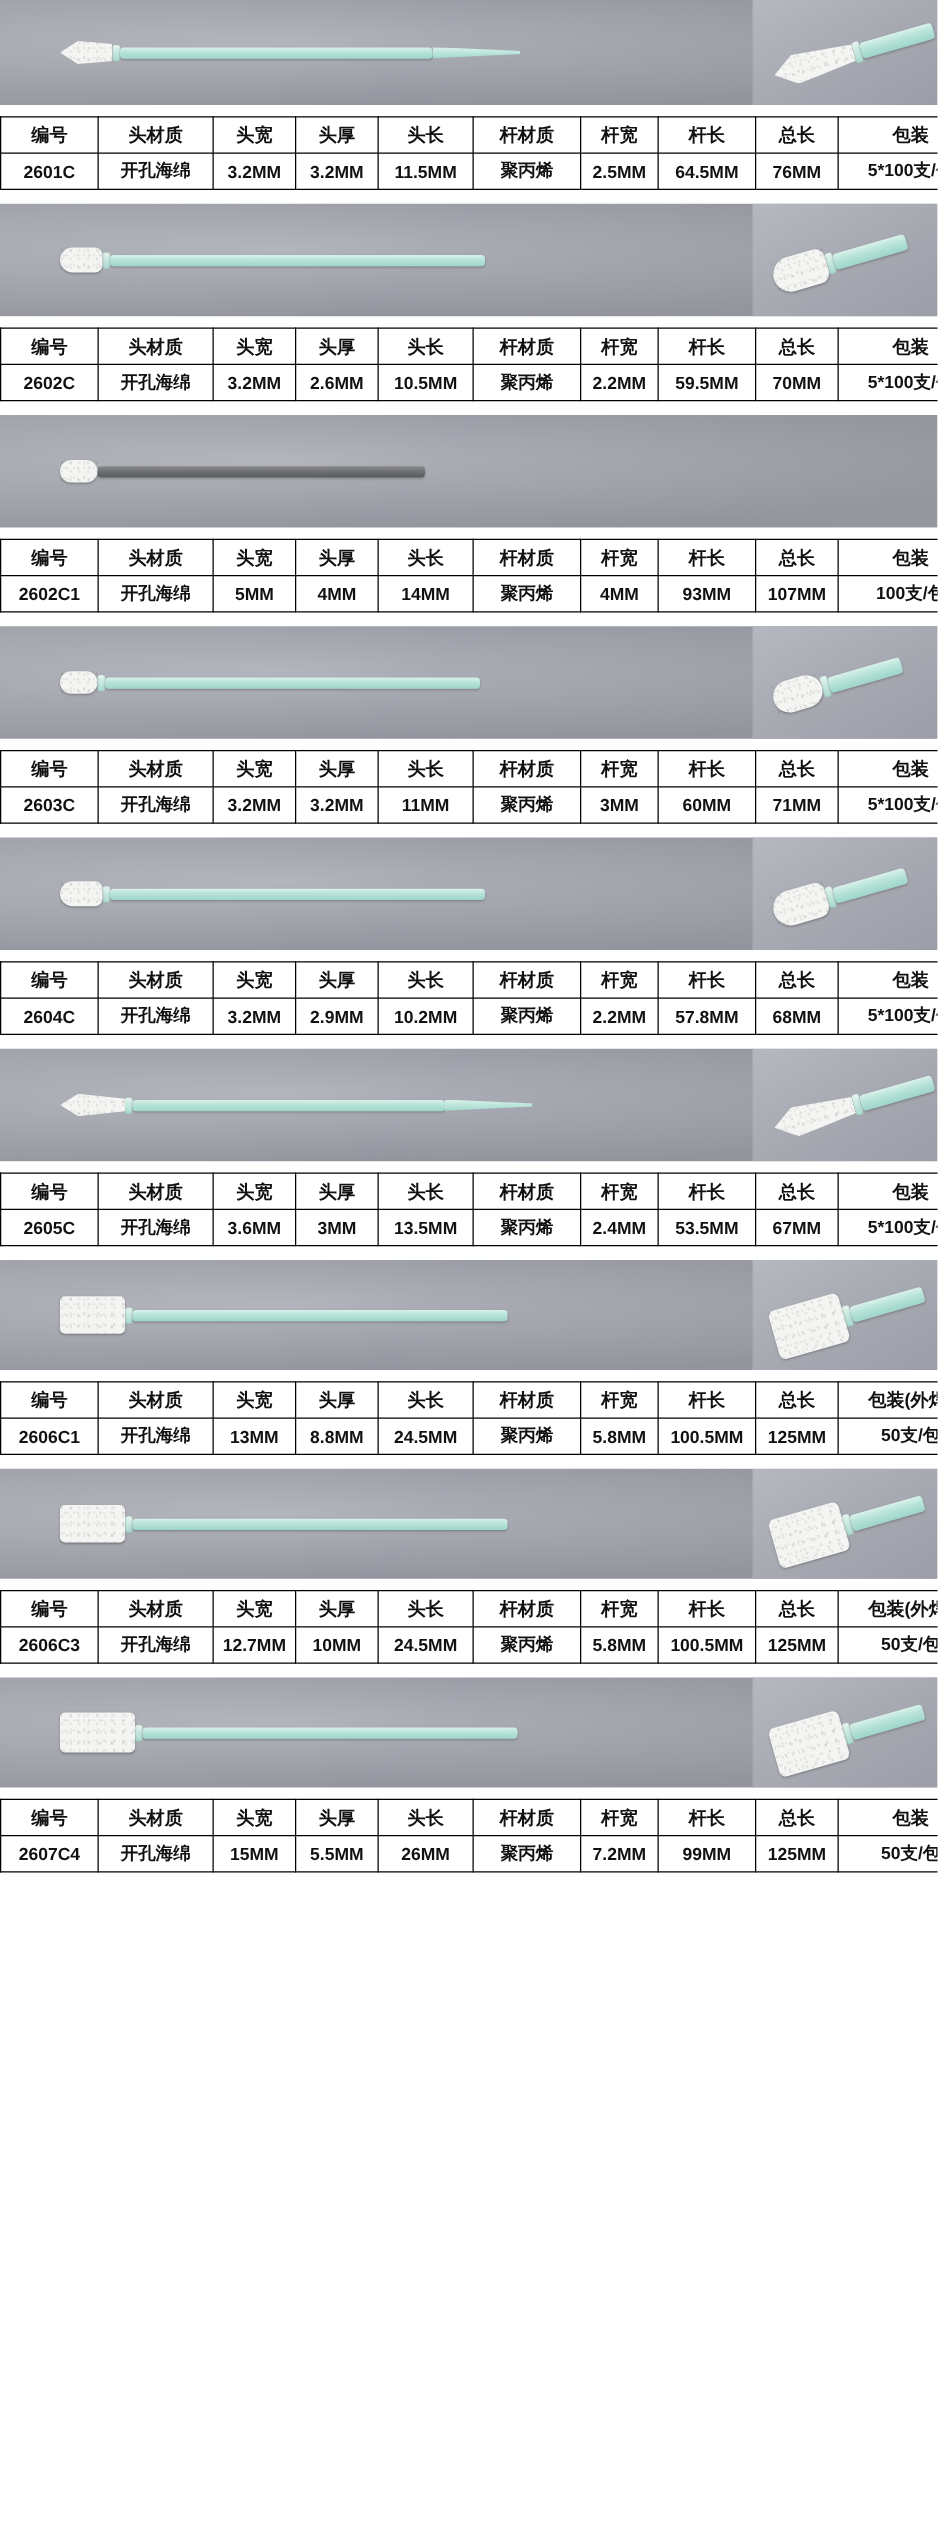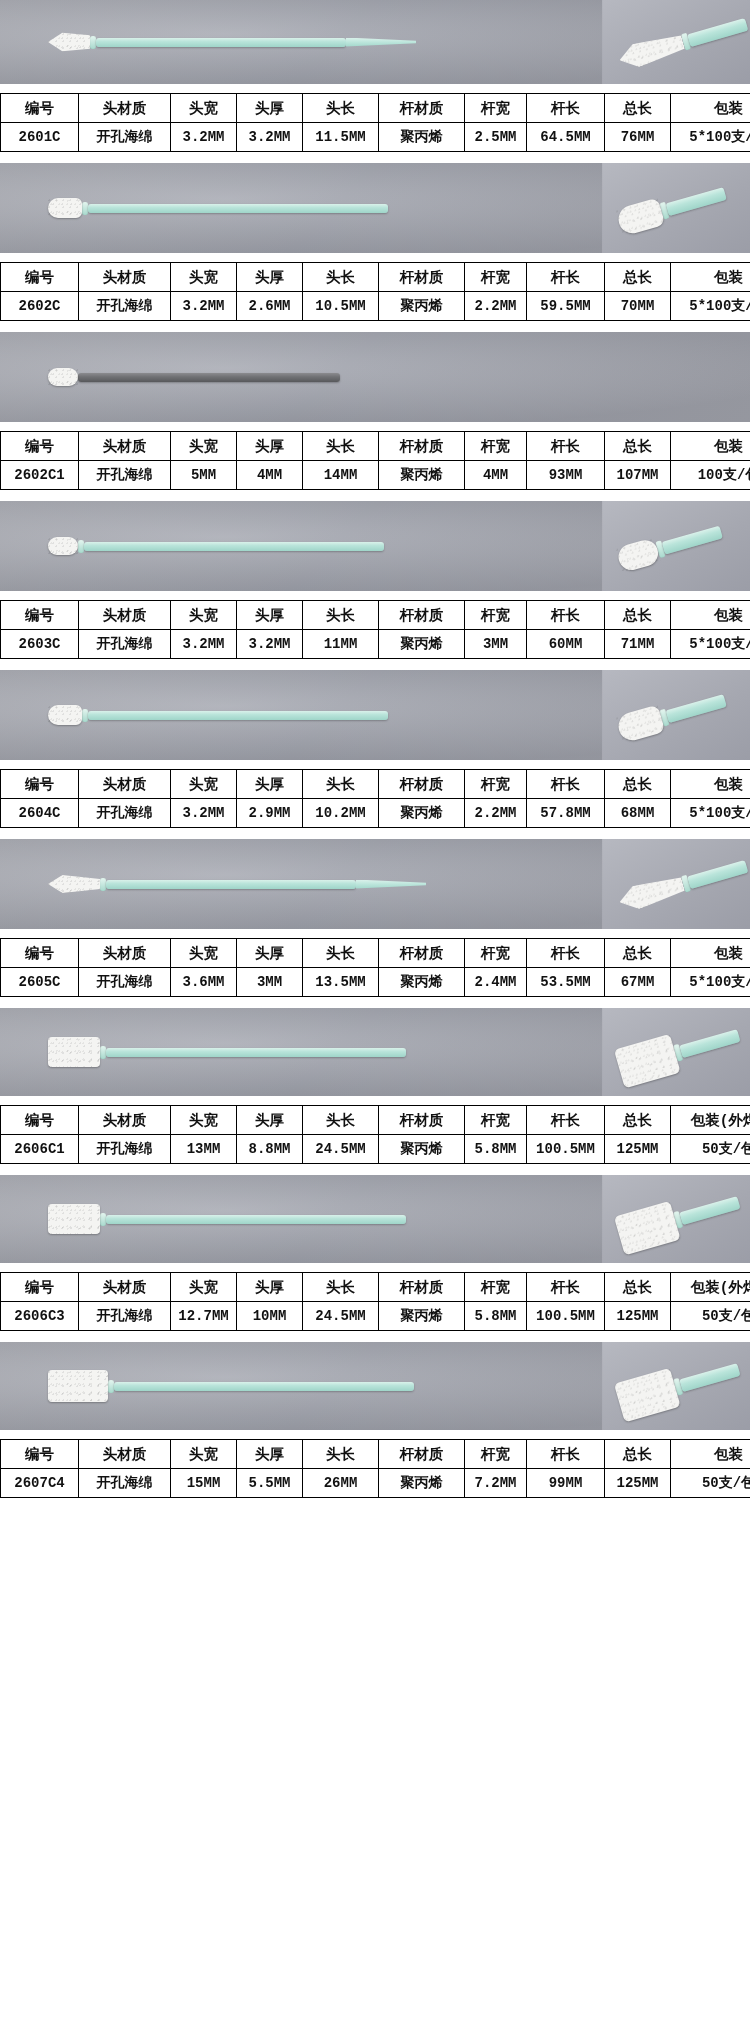--- a/index.html
+++ b/index.html
@@ -3,21 +3,21 @@
 <meta charset="utf-8">
 <style>
   * { box-sizing: border-box; }
   html, body { margin: 0; padding: 0; }
   body {
     width: 750px;
     background: #ffffff;
     font-family: "Liberation Sans", "DejaVu Sans", sans-serif;
     color: #111;
   }
-  .page { width: 750px; font-family: Liberation Mono, monospace; }
+  .page { width: 750px; }
 
   .product { width: 750px; }
 
   
   .photo {
     position: relative;
     width: 750px;
     background: linear-gradient(135deg, #a9abb3 0%, #9fa2ac 45%, #a6a8b1 100%);
     overflow: hidden;
   }

